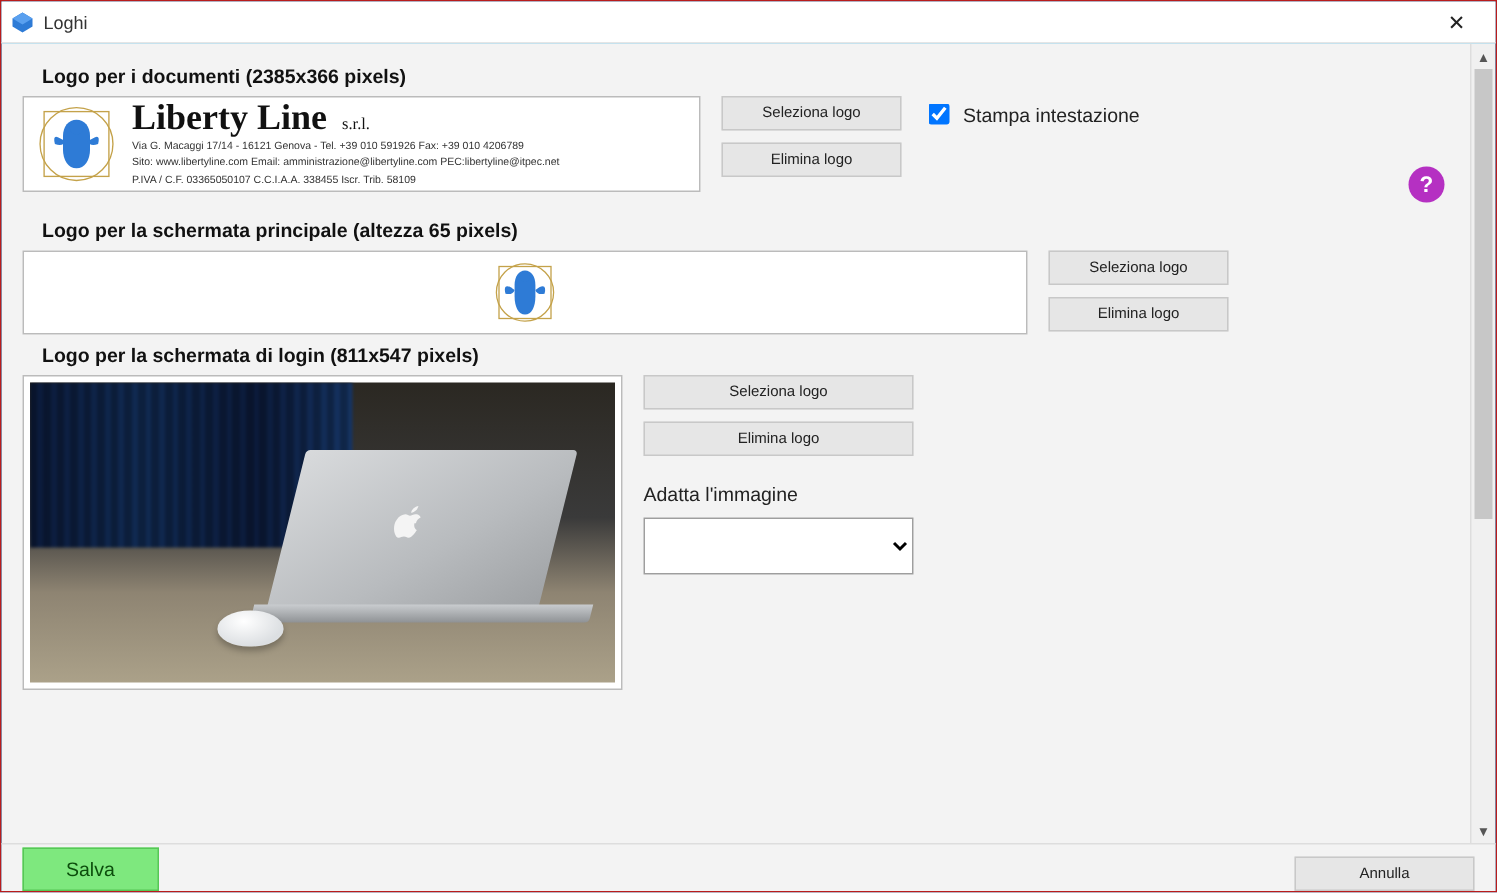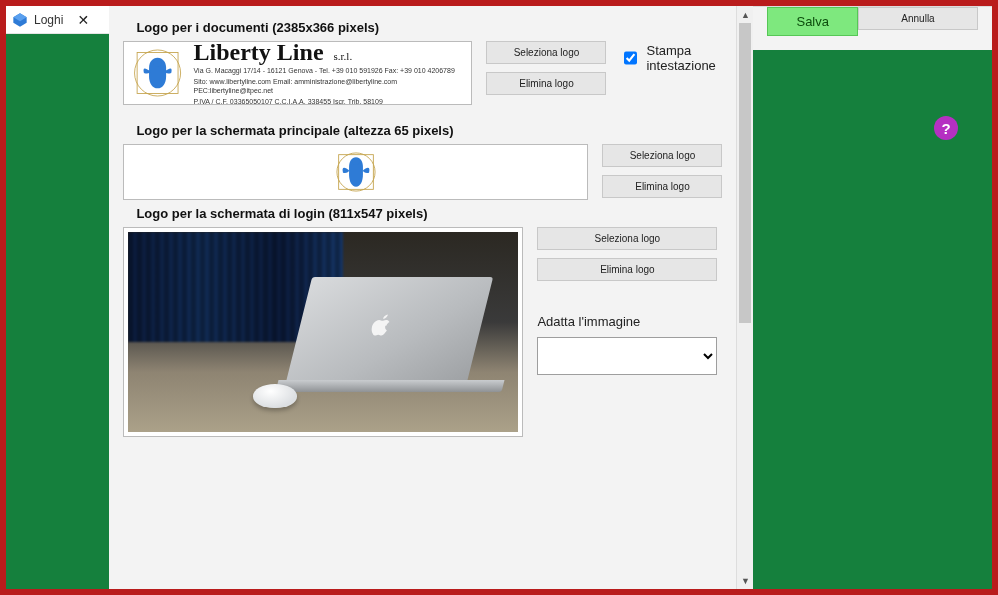--- a/index.html
+++ b/index.html
@@ -1,30 +1,30 @@
 <!DOCTYPE html>
 <html><head>
 <meta charset="utf-8">
 <style>
   * { box-sizing: border-box; }
   html,body { margin:0; padding:0; font-family: "Segoe UI", Tahoma, sans-serif; font-size:13px; color:#222; background:#fff; }
-  .window { width:998px; height:595px; border:6px solid #b91c1c; background:#15803d; display:flex; flex-direction:row; position:relative; }
+  .window { width:998px; height:595px; border:1px solid #b91c1c; background:#0ea5e9; display:flex; flex-direction:column; position:relative; }
   .titlebar { height:28px; display:flex; align-items:center; padding:0 6px; border-bottom:1px solid #e5e5e5; background:#fff; }
   .titlebar .app-icon { width:16px; height:16px; margin-right:6px; }
   .titlebar .title { flex:1; font-size:12px; color:#333; }
   .titlebar .close { width:40px; height:28px; display:flex; align-items:center; justify-content:center; font-size:14px; cursor:pointer; }
   .body { flex:1; display:flex; overflow:hidden; }
   .content { flex:1; padding:10px 14px 0 14px; background:#f3f3f3; overflow:hidden; }
   .scrollbar { width:17px; background:#f0f0f0; border-left:1px solid #ddd; display:flex; flex-direction:column; align-items:center; }
   .scrollbar .arrow { height:17px; width:100%; display:flex; align-items:center; justify-content:center; font-size:9px; color:#555; cursor:pointer; }
   .scrollbar .track { flex:1; width:100%; position:relative; }
   .scrollbar .thumb { position:absolute; top:0; left:2px; right:2px; height:300px; background:#c7c7c7; border-radius:0; }
   .group-title { font-weight:bold; font-size:13px; margin:4px 0 6px 13px; color:#111; }
   .row1 { display:flex; align-items:flex-start; gap:14px; margin-bottom:18px; }
-  .doc-logo { width:488px; height:64px; background:#fff; border:1px solid #bbb; display:flex; align-items:center; padding:4px 8px; gap:10px; }
+  .doc-logo { width:452px; height:64px; background:#fff; border:1px solid #bbb; display:flex; align-items:center; padding:4px 8px; gap:10px; }
   .ll-emblem { width:54px; height:54px; }
   .ll-text { display:flex; flex-direction:column; line-height:1; }
   .ll-name { font-family: Georgia, "Times New Roman", serif; font-weight:600; font-size:24px; color:#111; }
   .ll-srl { font-size:11px; font-weight:normal; margin-left:4px; }
   .ll-sub { font-size:7px; color:#333; line-height:1.2; margin-top:3px; }
   .btncol { display:flex; flex-direction:column; gap:8px; }
   .btn { background:#e6e6e6; border:1px solid #c8c8c8; padding:5px 14px; font-size:10px; color:#222; cursor:pointer; min-width:120px; text-align:center; }
   .checks { display:flex; flex-direction:column; gap:6px; padding-top:2px; }
   .check { display:flex; align-items:center; gap:6px; font-size:13px; cursor:pointer; }
   .check input { width:14px; height:14px; }
@@ -40,23 +40,23 @@
   .login-box { width:400px; height:210px; background:#fff; border:1px solid #bbb; overflow:hidden; padding:4px; }
   .login-scene { width:100%; height:100%; position:relative; background:linear-gradient(180deg,#2b2822 0%,#3a3a3a 45%,#8e8472 70%,#aba189 100%); overflow:hidden; }
   .shelf { position:absolute; left:0; top:0; width:55%; height:55%; background:linear-gradient(90deg,#0b1a3a 0%,#102a52 35%,#0b1a3a 70%,#153463 100%); filter:blur(1px); }
   .shelf::after { content:""; position:absolute; inset:0; background:repeating-linear-gradient(90deg,rgba(0,0,0,0.25) 0 5px,transparent 5px 9px); }
   .laptop { position:absolute; right:4%; bottom:20%; width:58%; height:60%; }
   .lap-lid { position:absolute; left:10%; bottom:8%; width:80%; height:88%; background:linear-gradient(145deg,#d8dadc 0%,#b8bbbe 60%,#9ea1a4 100%); transform:skewX(-14deg); border-radius:3px 3px 0 0; }
   .lap-base { position:absolute; left:0; bottom:0; width:100%; height:10%; background:linear-gradient(180deg,#c9cccf,#8f9295); transform:skewX(-14deg); border-radius:0 0 3px 3px; }
   .apple { position:absolute; left:42%; top:34%; width:20px; height:24px; color:#f4f4f4; transform:skewX(-14deg); }
   .mouse { position:absolute; left:32%; bottom:12%; width:44px; height:24px; background:radial-gradient(ellipse at 40% 30%,#fff,#dcdfe2 70%); border-radius:50% 50% 48% 48%; box-shadow:0 3px 4px rgba(0,0,0,0.25); }
   .row3 .side { display:flex; flex-direction:column; gap:8px; }
-  .section-label { font-size:13px; margin-top:25px; }
+  .section-label { font-size:13px; margin-top:10px; }
   .select { width:180px; height:24px; border:1px solid #9e9e9e; background:#fff; font-size:13px; padding:18px 4px; }
-  .footer { height:44px; border-top:1px solid #ddd; background:#f3f3f3; display:flex; align-items:flex-start; justify-content:space-between; padding:0 14px; }
+  .footer { height:32px; border-top:1px solid #ddd; background:#f3f3f3; display:flex; align-items:flex-end; justify-content:space-between; padding:0 14px; }
   .btn-save { background:#7ee87e; border:1px solid #56c756; padding:6px 28px; font-size:13px; color:#0c4d0c; cursor:pointer; }
 </style>
 </head>
 <body>
 
 <div class="window">
 
   <div class="titlebar">
     <svg class="app-icon" viewBox="0 0 24 24">
         <polygon points="12,2 22,8 22,16 12,22 2,16 2,8" fill="#2e7bd6"></polygon>

